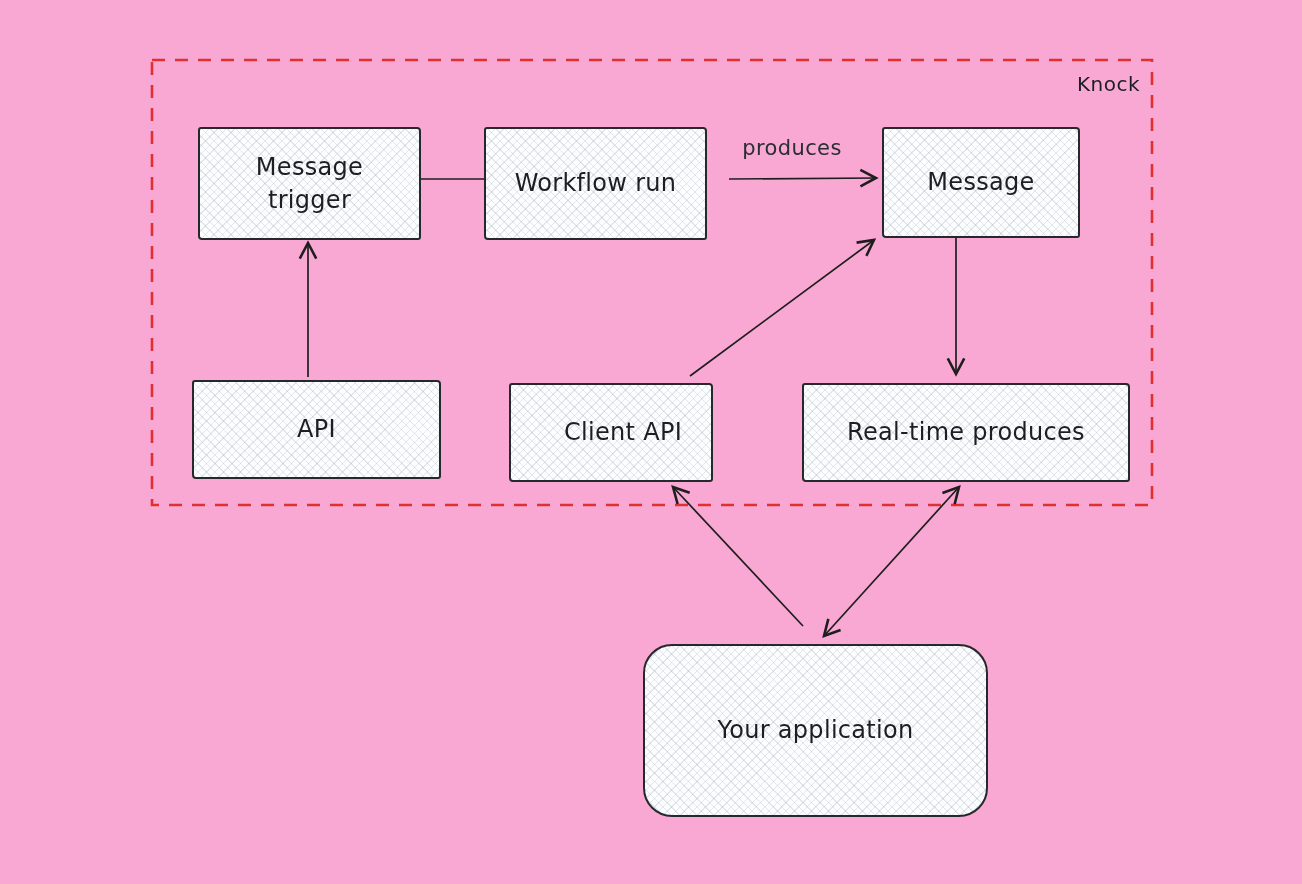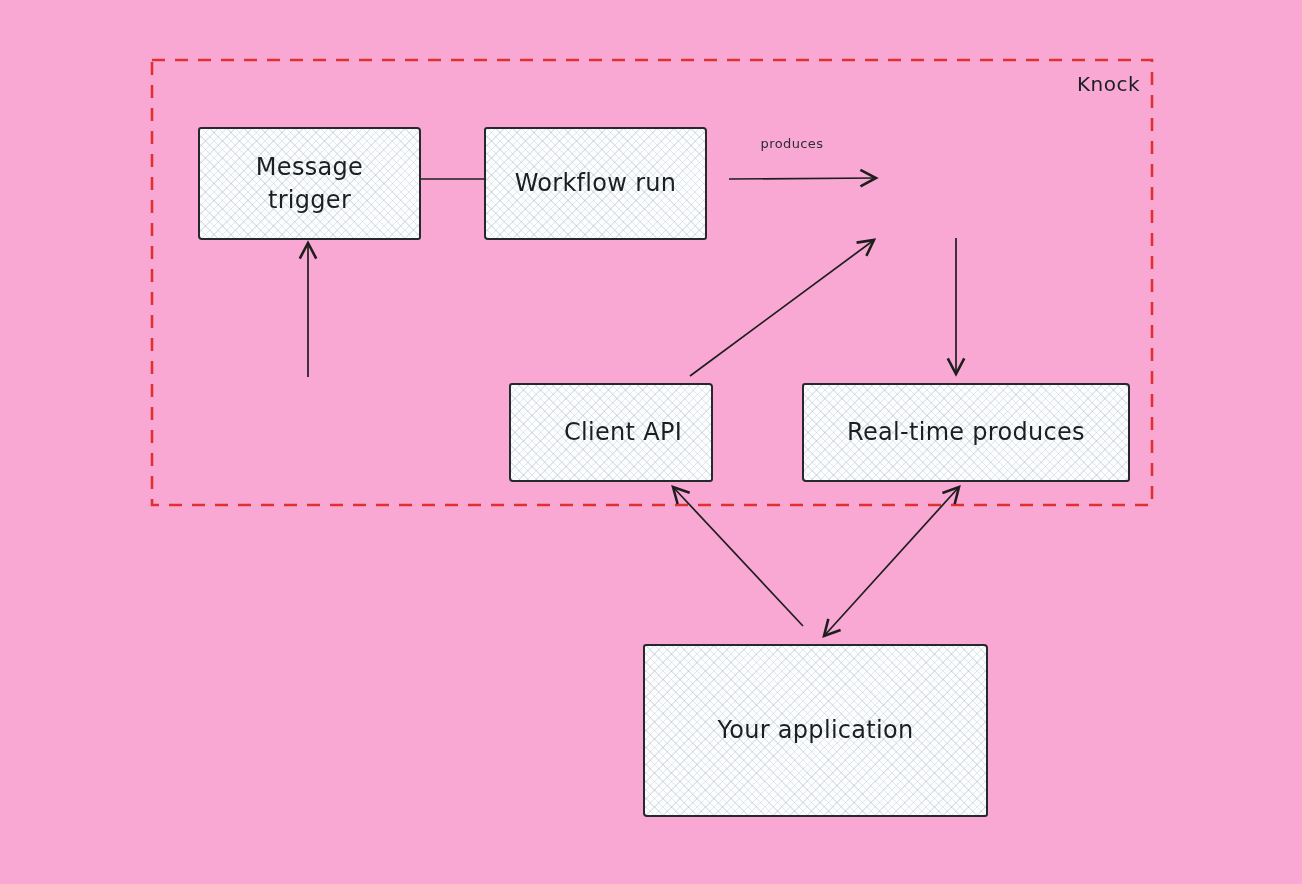--- a/index.html
+++ b/index.html
@@ -42,39 +42,39 @@
       repeating-linear-gradient(45deg,  rgba(125,140,155,0.20) 0px, rgba(125,140,155,0.20) 1px, transparent 1px, transparent 6px),
       repeating-linear-gradient(135deg, rgba(125,140,155,0.20) 0px, rgba(125,140,155,0.20) 1px, transparent 1px, transparent 6px);
   }
   #n-workflow-trigger   { left: 198px; top: 127px; width: 219px; height: 109px; }
   #n-workflow-trigger .node-label { max-width: 135px; }
   #n-workflow-run       { left: 484px; top: 127px; width: 219px; height: 109px; }
   #n-message            { left: 882px; top: 127px; width: 194px; height: 107px; }
   #n-api                { left: 192px; top: 380px; width: 245px; height:  95px; }
   #n-client-api         { left: 509px; top: 383px; width: 176px; height:  95px; padding-left: 24px; }
   #n-real-time-service  { left: 802px; top: 383px; width: 324px; height:  95px; }
-  #n-your-application   { left: 643px; top: 644px; width: 341px; height: 169px; }
+  #n-your-application   { left: 643px; top: 644px; width: 341px; height: 169px; border-radius: 29px; }
 
   .group-label {
     position: absolute;
     z-index: 2;
     right: 162px;
     top: 72px;
     font-size: 20px;
     letter-spacing: 0.5px;
     color: #1b1f23;
   }
   .edge-label {
     position: absolute;
     z-index: 2;
     left: 742px;
     top: 136px;
     width: 100px;
     text-align: center;
-    font-size: 13px;
+    font-size: 21px;
     letter-spacing: 0.4px;
     color: #2a2e32;
   }
 </style>
 </head>
 <body>
 
 <div class="canvas">
 
   <svg class="edges-svg" viewBox="0 0 1302 884" xmlns="http://www.w3.org/2000/svg">
@@ -109,21 +109,27 @@
   <div class="edge-label">produces</div>
 
   <div class="node" id="n-workflow-trigger">
     <span class="node-label">Message trigger</span>
   </div>
 
   <div class="node" id="n-workflow-run">
     <span class="node-label">Workflow run</span>
   </div>
 
+  <div class="node" id="n-message">
+    <span class="node-label">Message</span>
+  </div>
 
+  <div class="node" id="n-api">
+    <span class="node-label">API</span>
+  </div>
 
   <div class="node" id="n-client-api">
     <span class="node-label">Client API</span>
   </div>
 
   <div class="node" id="n-real-time-service">
     <span class="node-label">Real-time produces</span>
   </div>
 
   <div class="node" id="n-your-application">

